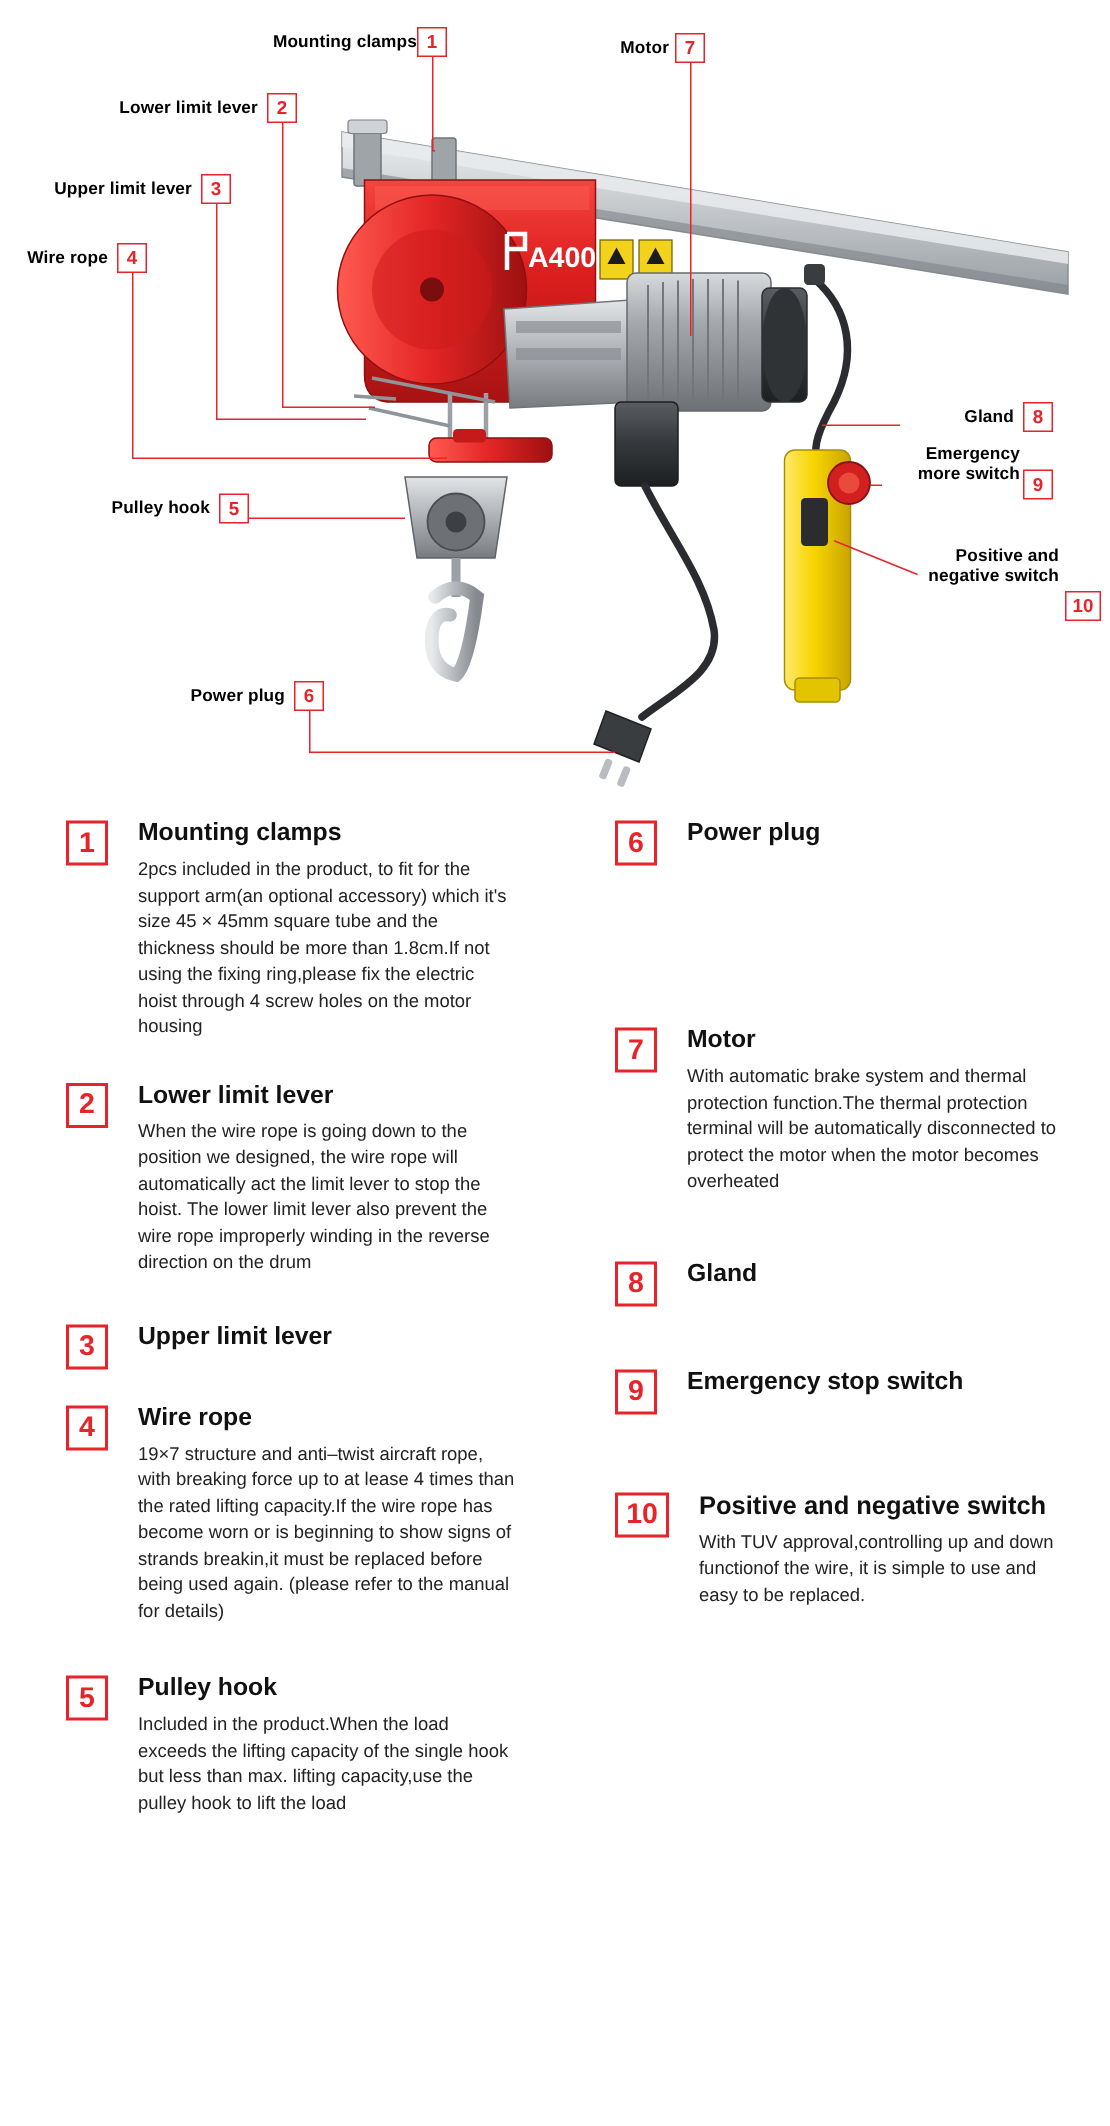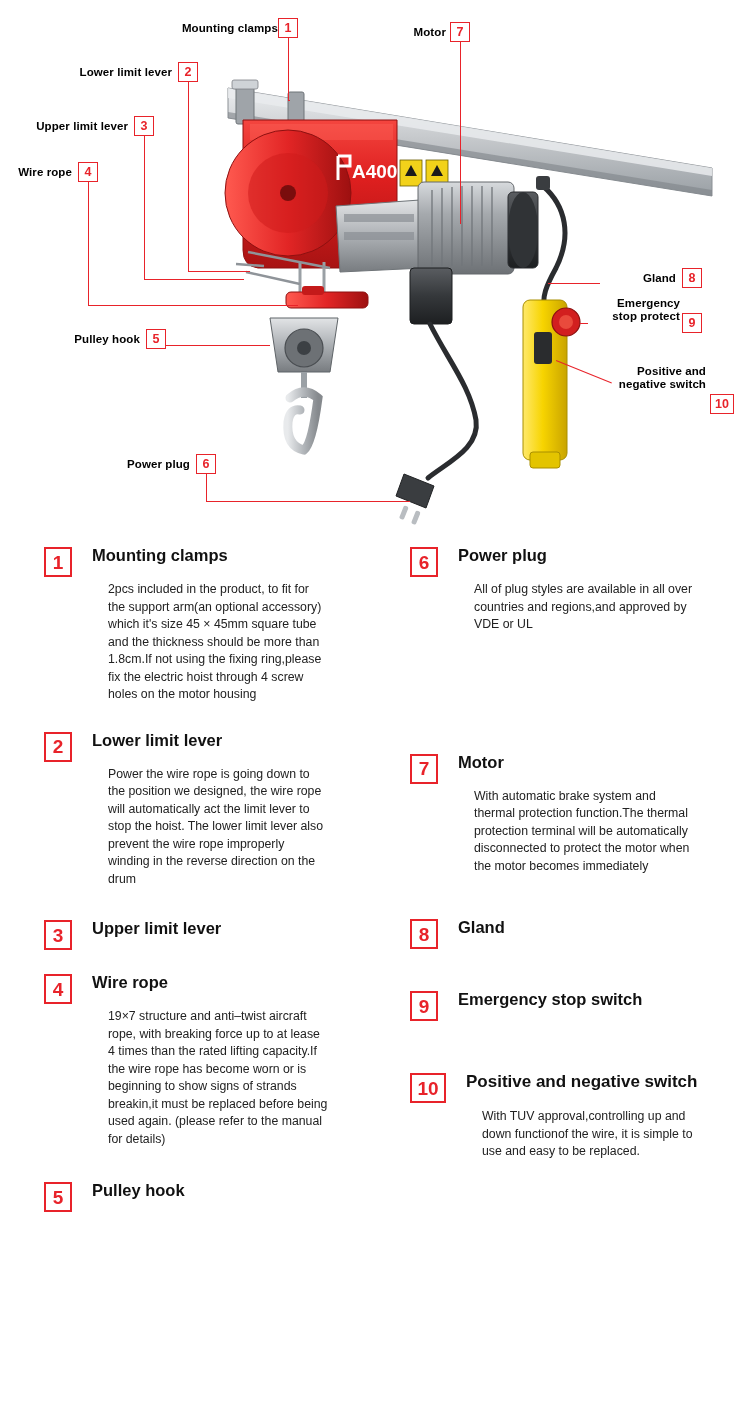--- a/index.html
+++ b/index.html
@@ -86,21 +86,21 @@
     line-height: 1;
   }
   .item h3 {
     margin: 0 0 6px 0;
     font-size: 16.5px;
     font-weight: bold;
     color: #111;
     line-height: 20px;
   }
   .item p {
-    margin: 16px;
+    margin: 0;
     font-size: 12.3px;
     line-height: 17.5px;
     color: #222;
   }
 
   .detail-wrap { position: relative; width: 740px; height: 872px; }
 </style>
 </head>
 <body>
 
@@ -282,68 +282,68 @@
 
   <div class="callout-label" style="left:390px; top:26px; width:56px; text-align:right;">Motor</div>
   <div class="num-box" style="left:450px; top:22px; width:20px; height:20px;">7</div>
   <div class="leader v" style="left:460px; top:42px; height:182px;"></div>
 
   <div class="callout-label" style="left:600px; top:272px; width:76px; text-align:right;">Gland</div>
   <div class="num-box" style="left:682px; top:268px; width:20px; height:20px;">8</div>
   <div class="leader h" style="left:548px; top:283px; width:52px;"></div>
 
   <div class="callout-label right" style="left:588px; top:297px; width:92px;">Emergency
-stop protect</div>
+more switch</div>
   <div class="num-box" style="left:682px; top:313px; width:20px; height:20px;">9</div>
   <div class="leader h" style="left:580px; top:323px; width:8px;"></div>
 
   <div class="callout-label right" style="left:604px; top:365px; width:102px;">Positive and
 negative switch</div>
   <div class="num-box" style="left:710px; top:394px; width:24px; height:20px;">10</div>
   <div class="leader h" style="left:556px; top:360px; width:60px; transform:rotate(22deg); transform-origin:left center;"></div>
 </div>
 
 <div class="detail-wrap">
 
   <div class="col left">
     <div class="item">
       <div class="badge">1</div>
       <h3>Mounting clamps</h3>
       <p>2pcs included in the product, to fit for the support arm(an optional accessory) which it's size 45 × 45mm square tube and the thickness should be more than 1.8cm.If not using the fixing ring,please fix the electric hoist through 4 screw holes on the motor housing</p>
     </div>
     <div class="item" style="margin-bottom:30px;">
       <div class="badge">2</div>
       <h3>Lower limit lever</h3>
-      <p>Power the wire rope is going down to the position we designed, the wire rope will automatically act the limit lever to stop the hoist. The lower limit lever also prevent the wire rope improperly winding in the reverse direction on the drum</p>
+      <p>When the wire rope is going down to the position we designed, the wire rope will automatically act the limit lever to stop the hoist. The lower limit lever also prevent the wire rope improperly winding in the reverse direction on the drum</p>
     </div>
     <div class="item" style="margin-bottom:34px;">
       <div class="badge">3</div>
       <h3>Upper limit lever</h3>
     </div>
     <div class="item" style="margin-bottom:32px;">
       <div class="badge">4</div>
       <h3>Wire rope</h3>
       <p>19×7 structure and anti–twist aircraft rope, with breaking force up to at lease 4 times than the rated lifting capacity.If the wire rope has become worn  or is beginning to show signs of strands breakin,it must be  replaced before being used again. (please refer to the manual  for details)</p>
     </div>
     <div class="item">
       <div class="badge">5</div>
       <h3>Pulley hook</h3>
+      <p>Included in the product.When the load exceeds the lifting capacity of the single hook but less than max. lifting capacity,use the pulley hook to lift the load</p>
     </div>
   </div>
 
   <div class="col right">
     <div class="item" style="margin-bottom:118px;">
       <div class="badge">6</div>
       <h3>Power plug</h3>
-      <p>All of plug styles are available in all over countries and regions,and approved by VDE or UL</p>
     </div>
     <div class="item" style="margin-bottom:42px;">
       <div class="badge">7</div>
       <h3>Motor</h3>
-      <p>With automatic brake system and thermal protection function.The thermal protection terminal will be automatically disconnected to protect the motor when the motor becomes immediately</p>
+      <p>With automatic brake system and thermal protection function.The thermal protection terminal will be automatically disconnected to protect the motor when the motor becomes overheated</p>
     </div>
     <div class="item" style="margin-bottom:52px;">
       <div class="badge">8</div>
       <h3>Gland</h3>
     </div>
     <div class="item" style="margin-bottom:62px;">
       <div class="badge">9</div>
       <h3>Emergency stop switch</h3>
     </div>
     <div class="item" style="padding-left:56px;">

